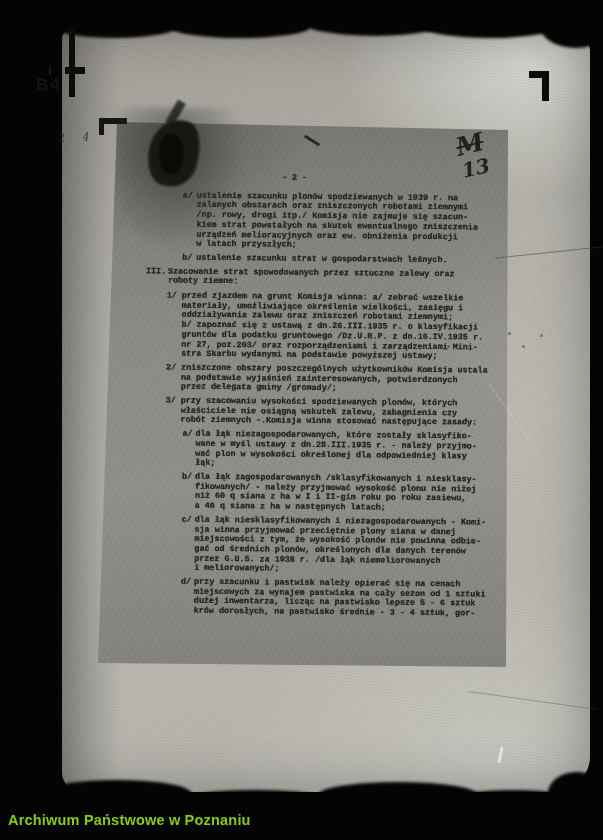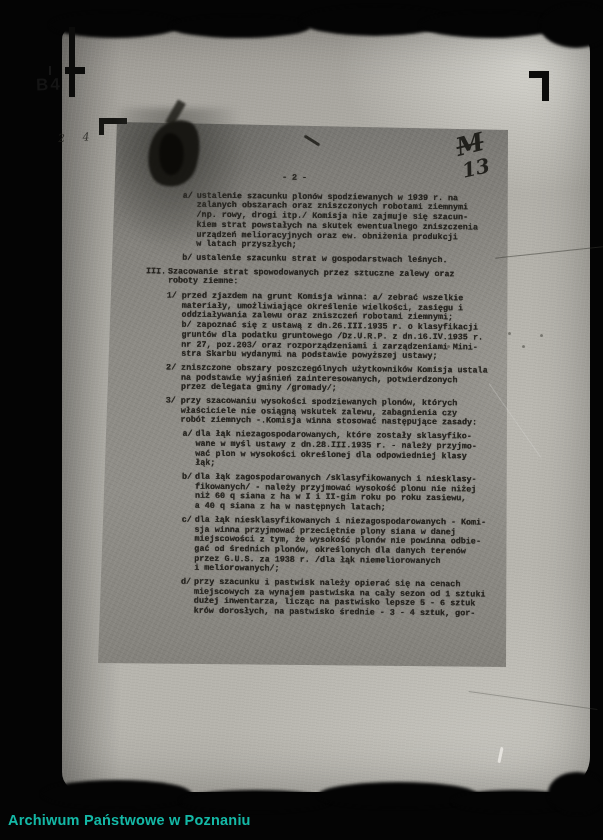--- a/index.html
+++ b/index.html
@@ -124,21 +124,21 @@
     background:#eceae5;border-radius:2px;transform:rotate(12deg);opacity:.85;
   }
   .hand{font-family:"DejaVu Serif",serif;font-style:italic;color:#21201c;position:absolute;}
   .hw-left{left:58px;top:131px;font-size:11px;letter-spacing:7px;opacity:.8;transform:rotate(-3deg);}
   .hw-m{left:456px;top:130px;font-size:25px;font-weight:bold;transform:rotate(-14deg);text-decoration:line-through;}
   .hw-13{left:462px;top:156px;font-size:20px;font-weight:bold;transform:rotate(-12deg);}
   
   .footer-label{
     position:absolute;left:8px;top:813px;
     font:bold 14.5px/1 "Liberation Sans",sans-serif;
-    color:#14b8a6;letter-spacing:0.2px;
+    color:#84cc16;letter-spacing:0.2px;
   }
 </style>
 </head>
 <body>
 
 <div class="photo"></div>
 
 <div class="tear tt1"></div>
 <div class="tear tt2"></div>
 <div class="tear tt3"></div>

